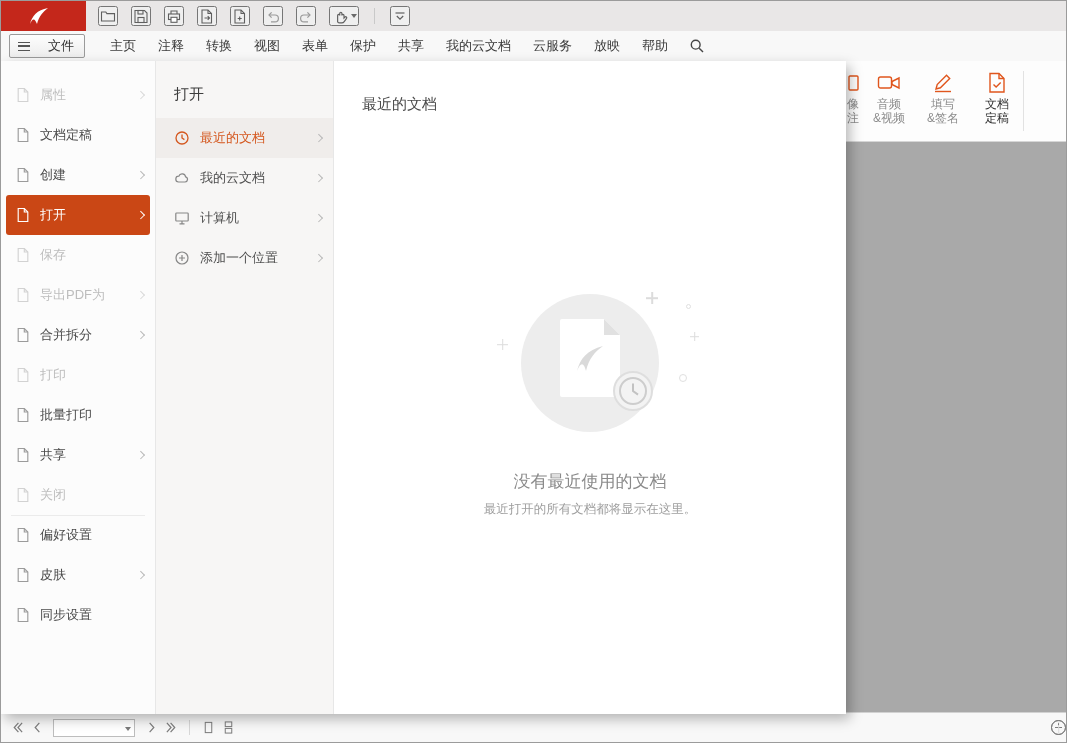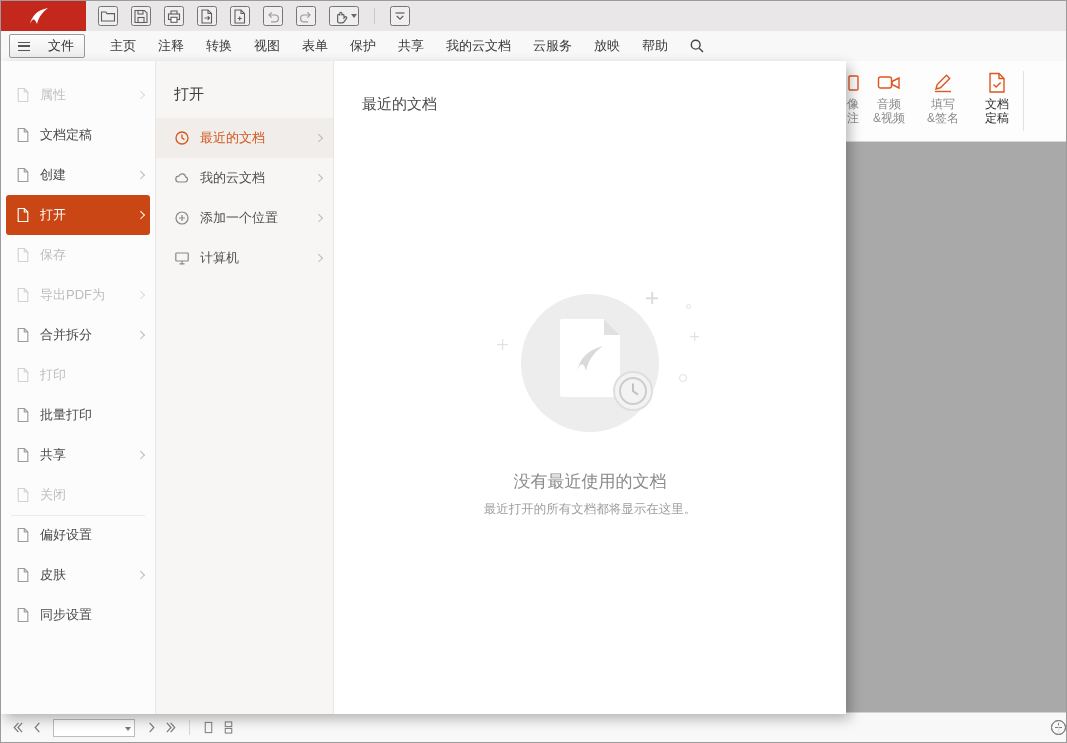--- a/index.html
+++ b/index.html
@@ -459,36 +459,36 @@
               <path d="M4.6 12a2.9 2.9 0 0 1 .2-5.8 3.5 3.5 0 0 1 6.8.7 2.6 2.6 0 0 1-.5 5.1z" fill="none" stroke="currentColor" stroke-width="1.2"></path>
             </svg>
         </span>
         <span>我的云文档</span>
         <span class="chev"></span>
       </div>
 
       <div class="op-item">
         <span class="oi">
           <svg viewBox="0 0 16 16">
-              <circle cx="8" cy="8" r="6" fill="none" stroke="currentColor" stroke-width="1.2"></circle>
-              <path d="M8 5v6M5 8h6" fill="none" stroke="currentColor" stroke-width="1.2"></path>
+              <rect x="1.8" y="3" width="12.4" height="8" rx="0.8" fill="none" stroke="currentColor" stroke-width="1.2"></rect>
+              <path d="M8 11v2.4M5.5 13.8h5" fill="none" stroke="currentColor" stroke-width="1.2"></path>
             </svg>
         </span>
-        <span>添加一个位置</span>
+        <span>计算机</span>
         <span class="chev"></span>
       </div>
 
       <div class="op-item">
         <span class="oi">
           <svg viewBox="0 0 16 16">
-              <rect x="1.8" y="3" width="12.4" height="8" rx="0.8" fill="none" stroke="currentColor" stroke-width="1.2"></rect>
-              <path d="M8 11v2.4M5.5 13.8h5" fill="none" stroke="currentColor" stroke-width="1.2"></path>
+              <circle cx="8" cy="8" r="6" fill="none" stroke="currentColor" stroke-width="1.2"></circle>
+              <path d="M8 5v6M5 8h6" fill="none" stroke="currentColor" stroke-width="1.2"></path>
             </svg>
         </span>
-        <span>计算机</span>
+        <span>添加一个位置</span>
         <span class="chev"></span>
       </div>
     </div>
 
     <div class="recent-panel">
       <div class="rp-title">最近的文档</div>
 
       <div class="empty-circle"></div>
       <div class="empty-doc">
         <svg width="34" height="34" viewBox="0 0 34 34">

